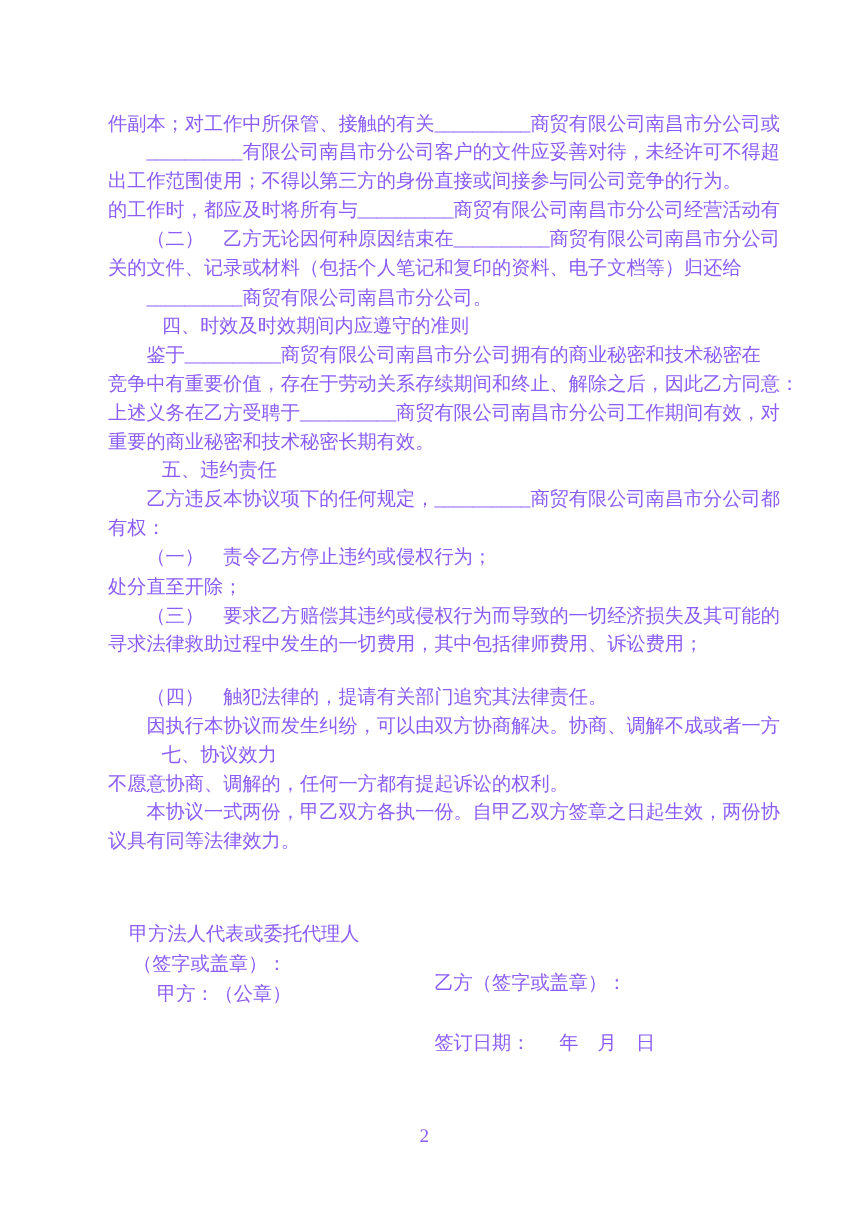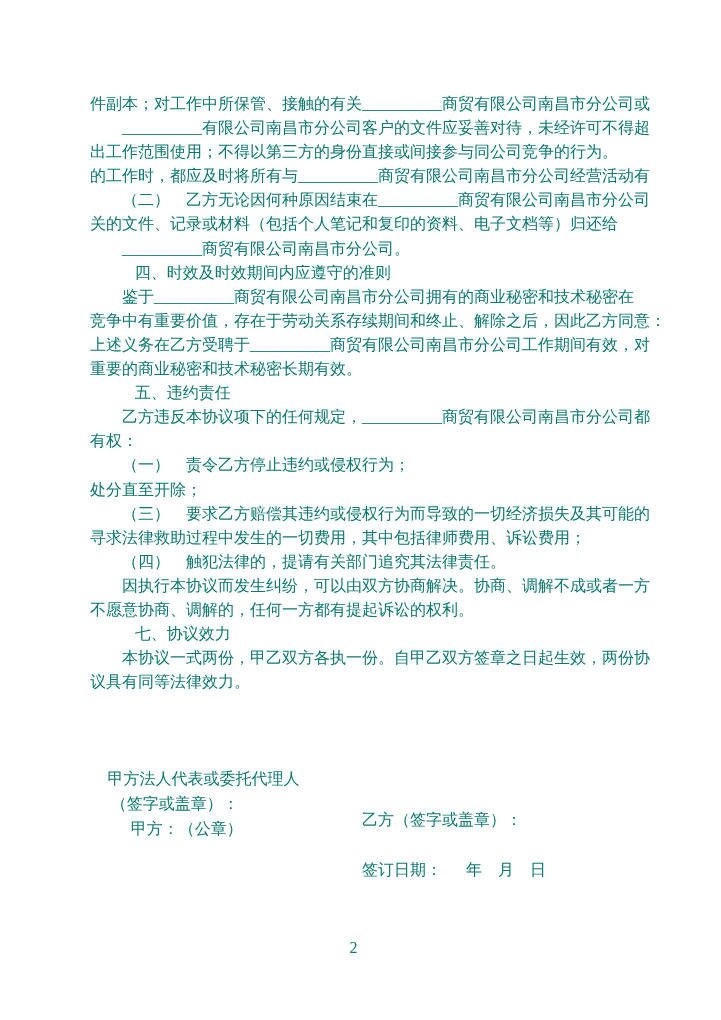--- a/index.html
+++ b/index.html
@@ -5,21 +5,21 @@
   html, body {
     margin: 0;
     padding: 0;
     background: #ffffff;
   }
   .page {
     position: relative;
     width: 707px;
     height: 1020px;
     background: #ffffff;
-    color: #0f766e;
+    color: #8b5cf6;
     font-family: "Liberation Serif", "DejaVu Serif", serif;
     font-size: 16px;
     overflow: hidden;
   }
   .content {
     position: absolute;
     left: 90px;
     top: 92px;
     width: 534px;
   }
@@ -75,24 +75,24 @@
       <div class="line">竞争中有重要价值，存在于劳动关系存续期间和终止、解除之后，因此乙方同意：</div>
       <div class="line">上述义务在乙方受聘于__________商贸有限公司南昌市分公司工作期间有效，对</div>
       <div class="line">重要的商业秘密和技术秘密长期有效。</div>
       <div class="line" style="text-indent: 2.8em;">五、违约责任</div>
       <div class="line" style="text-indent: 2em;">乙方违反本协议项下的任何规定，__________商贸有限公司南昌市分公司都</div>
       <div class="line">有权：</div>
       <div class="line" style="text-indent: 2em;">（一）　责令乙方停止违约或侵权行为；</div>
       <div class="line">处分直至开除；</div>
       <div class="line" style="text-indent: 2em;">（三）　要求乙方赔偿其违约或侵权行为而导致的一切经济损失及其可能的</div>
       <div class="line">寻求法律救助过程中发生的一切费用，其中包括律师费用、诉讼费用；</div>
-      <div class="line" style="text-indent: 2em;">（四）　触犯法律的，提请有关部门追究其法律责任。</div>
+      <div class="line" style="text-indent: 2em; margin-top: 20px;">（四）　触犯法律的，提请有关部门追究其法律责任。</div>
       <div class="line" style="text-indent: 2em;">因执行本协议而发生纠纷，可以由双方协商解决。协商、调解不成或者一方</div>
+      <div class="line" style="text-indent: 2.8em;">七、协议效力</div>
       <div class="line">不愿意协商、调解的，任何一方都有提起诉讼的权利。</div>
-      <div class="line" style="text-indent: 2.8em;">七、协议效力</div>
       <div class="line" style="text-indent: 2em;">本协议一式两份，甲乙双方各执一份。自甲乙双方签章之日起生效，两份协</div>
       <div class="line">议具有同等法律效力。</div>
     </div>
   <div class="signature">
       <div class="sig-row"><span class="sig-left" style="padding-left: 1.1em;">甲方法人代表或委托代理人</span><span class="sig-right">乙方（签字或盖章）：</span></div>
       <div class="sig-row"><span class="sig-left" style="padding-left: 1.3em;">（签字或盖章）：</span><span class="sig-right"></span></div>
       <div class="sig-row"><span class="sig-left" style="padding-left: 2.55em;">甲方：（公章）</span><span class="sig-right">签订日期：      年    月    日</span></div>
     </div>
   <div class="page-number">2</div>
 </div>

